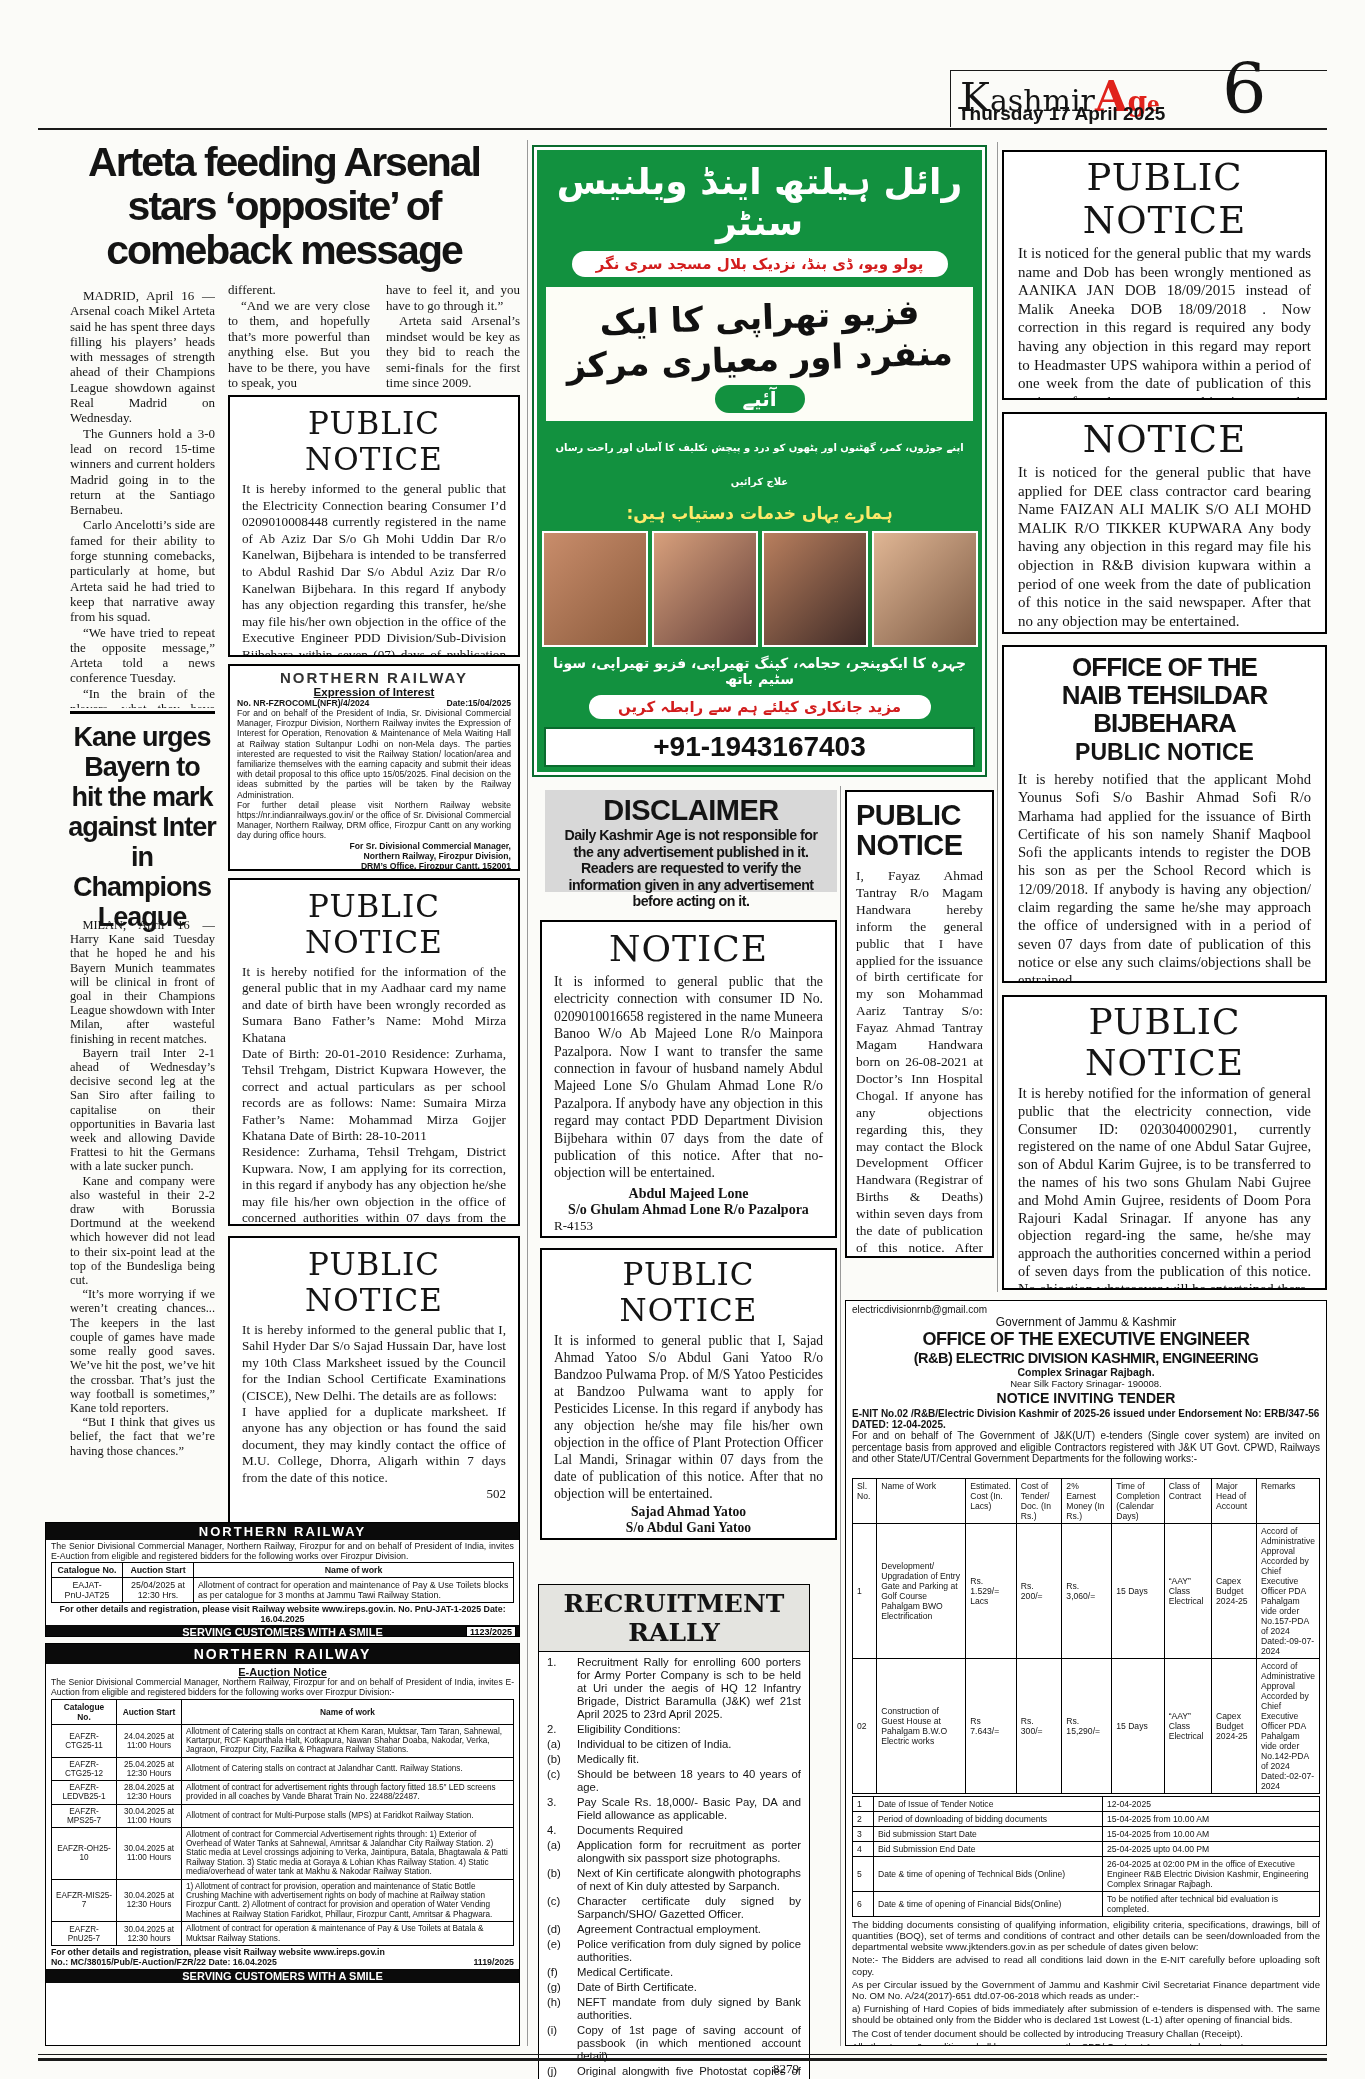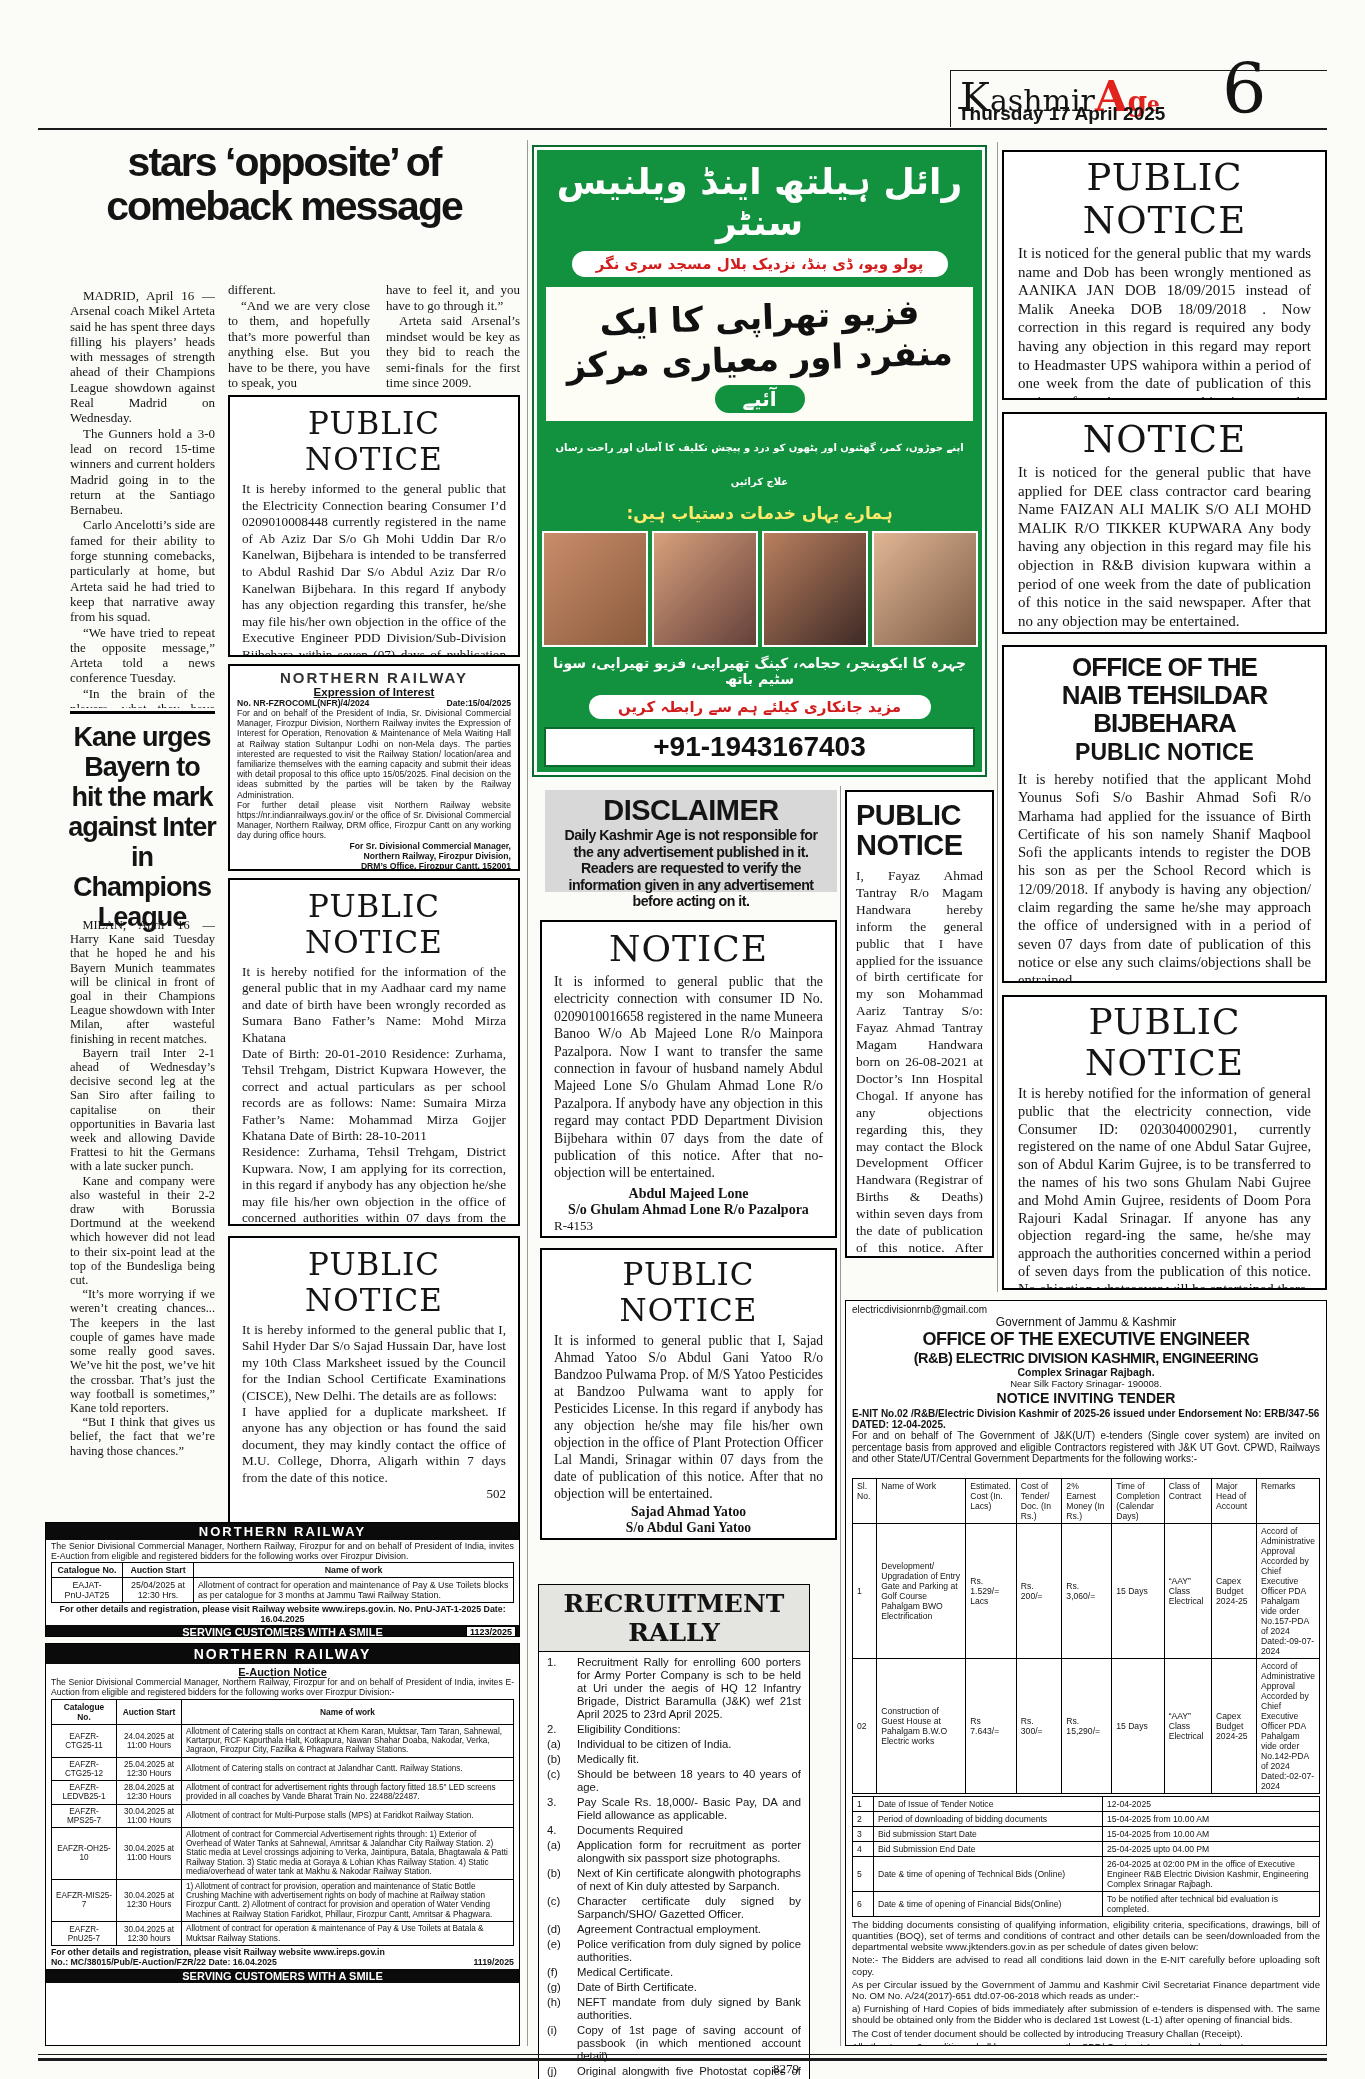--- a/index.html
+++ b/index.html
@@ -37,20 +37,21 @@
   </div>
   <div class="abs sans" style="left:958px;top:103px;font-size:19px;font-weight:bold;">Thursday 17 April 2025</div>
   <div class="abs" style="left:1222px;top:48px;font-family:'DejaVu Serif',serif;font-size:70px;">6</div>
   <div class="hrule" style="left:38px;top:128px;width:1289px;height:2px;"></div>
 
   <div class="vrule" style="left:527px;top:140px;height:1906px;background:#999;"></div>
   <div class="vrule" style="left:840px;top:786px;height:1260px;background:#999;"></div>
   <div class="vrule" style="left:997px;top:142px;height:1150px;background:#999;"></div>
 
   <div class="abs headline" style="left:48px;top:140px;width:472px;font-size:41px;line-height:44px;">
+      <div>Arteta feeding Arsenal</div>
       <div>stars ‘opposite’ of</div>
       <div>comeback message</div>
     </div>
   <div class="abs just pre" style="left:70px;top:288px;width:145px;height:420px;font-size:13px;line-height:15.3px;overflow:hidden;"> MADRID, April 16 — Arsenal coach Mikel Arteta said he has spent three days filling his players’ heads with messages of strength ahead of their Champions League showdown against Real Madrid on Wednesday.
  The Gunners hold a 3-0 lead on record 15-time winners and current holders Madrid going in to the return at the Santiago Bernabeu.
  Carlo Ancelotti’s side are famed for their ability to forge stunning comebacks, particularly at home, but Arteta said he had tried to keep that narrative away from his squad.
  “We have tried to repeat the opposite message,” Arteta told a news conference Tuesday.
  “In the brain of the players, what they have done in the last 72 hours is something completely</div>
   <div class="abs just pre" style="left:228px;top:282px;width:142px;height:112px;font-size:13px;line-height:15.5px;overflow:hidden;">different.
  “And we are very close to them, and hopefully that’s more powerful than anything else. But you have to be there, you have to speak, you</div>

